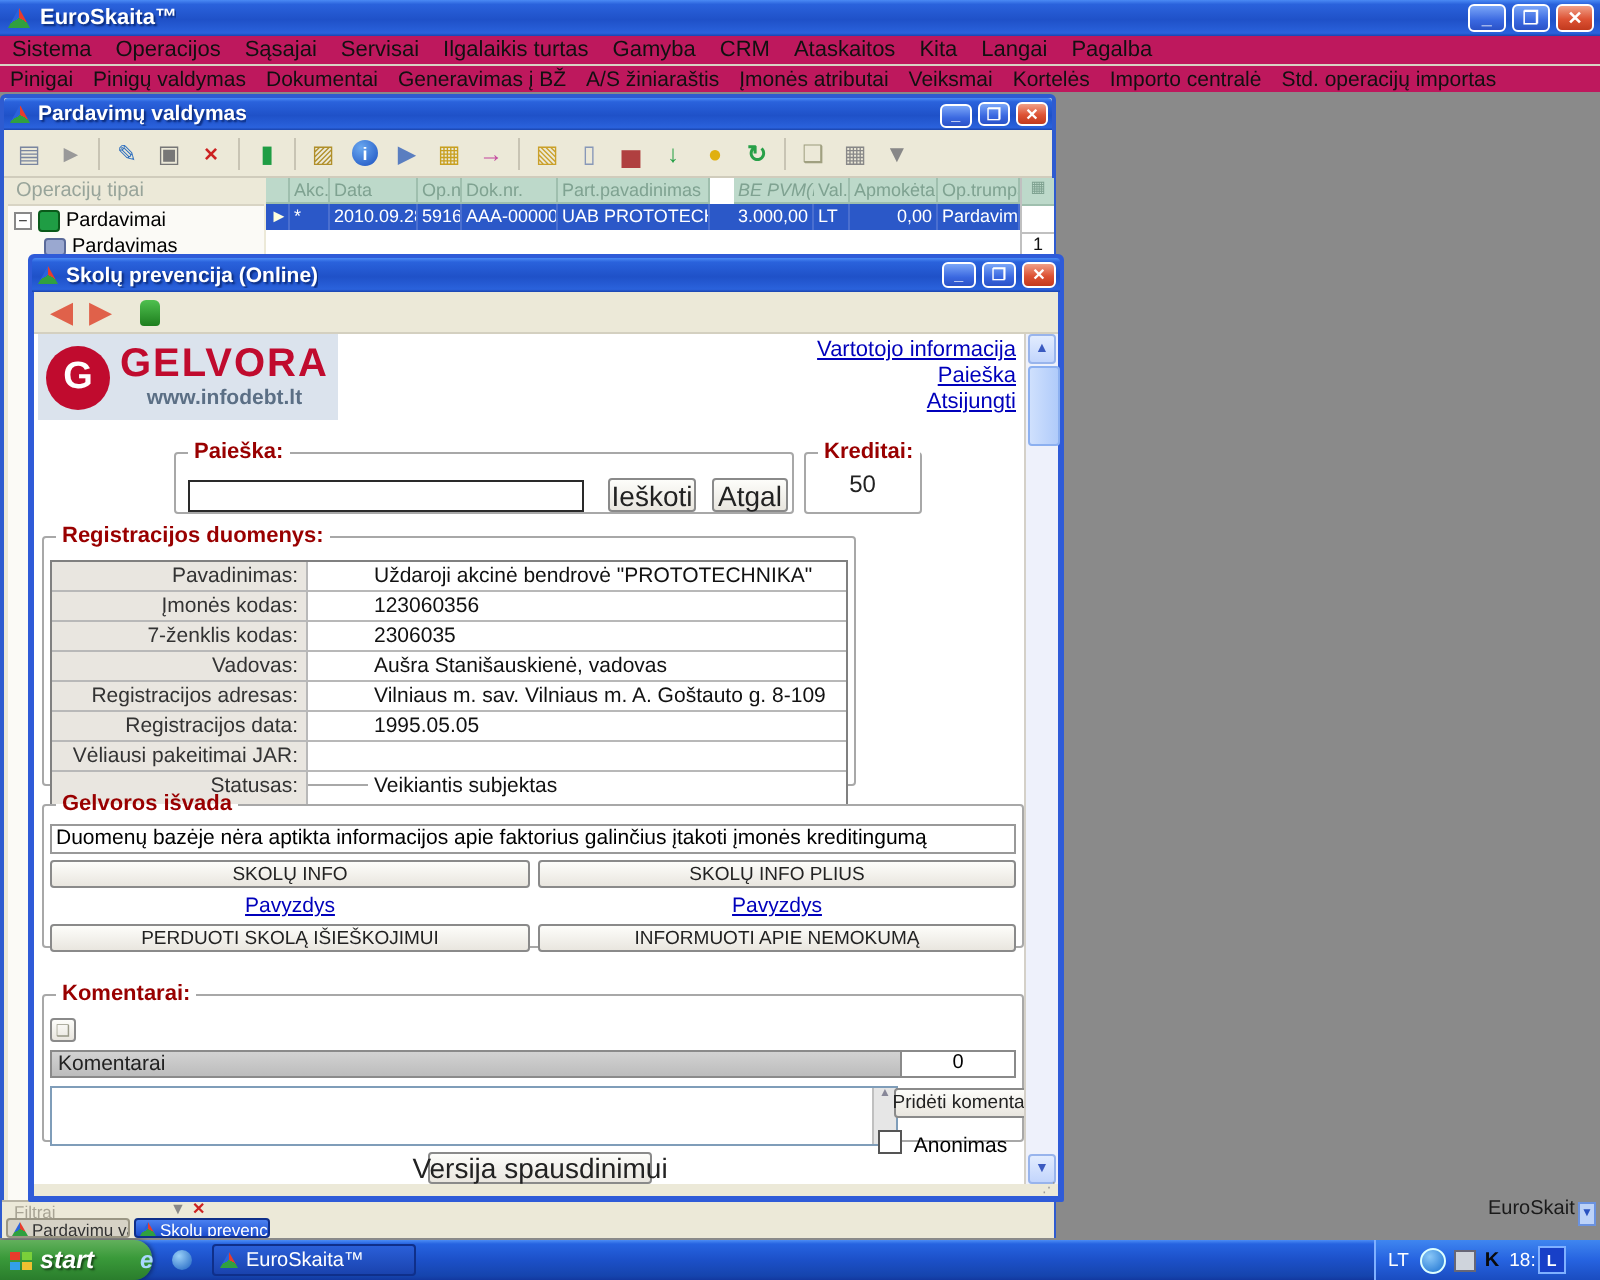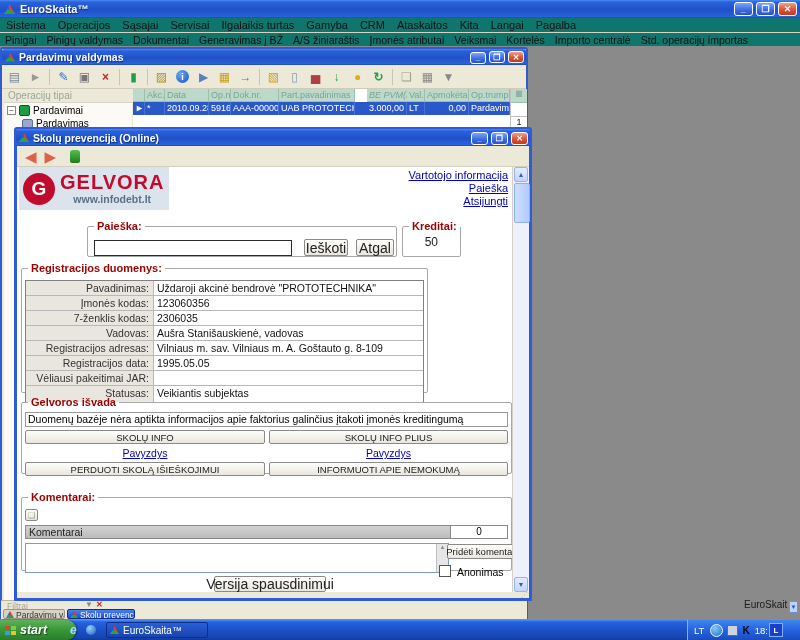--- a/index.html
+++ b/index.html
@@ -8,39 +8,39 @@
   #screen{position:relative;width:800px;height:640px;overflow:hidden;}
 
   
   .tbar{background:linear-gradient(180deg,#4a8af4 0%,#2a62dc 12%,#1f51c8 55%,#2a62dc 92%,#1a44ae 100%);color:#fff;font-weight:bold;display:flex;align-items:center;}
   .tbar .ttl{white-space:nowrap;overflow:hidden;text-shadow:1px 1px 1px #0a2a7a;}
   .wbtn{display:inline-block;border:1px solid #fff;border-radius:3px;background:linear-gradient(180deg,#7aa6f8,#3a68e0 60%,#2a52c8);color:#fff;text-align:center;font-weight:bold;box-sizing:border-box;}
   .wbtn.close{background:linear-gradient(180deg,#f0a088,#dd5234 55%,#c23a1e);}
   .applogo{display:inline-block;width:11px;height:10px;background:conic-gradient(#e83c2c 0 33%,#30a040 33% 66%,#2a62dc 66% 100%);clip-path:polygon(50% 0,100% 100%,0 100%);}
 
   
-  .barbg{background:#0f766e;}
+  .barbg{background:#be185d;}
   .mitem{display:inline-block;padding:1px 6px 0 6px;color:#111;}
   .t2item{display:inline-block;padding:1px 5px 0 5px;color:#111;font-size:10.5px;}
 
   
   .icn{display:inline-flex;width:19px;height:18px;align-items:center;justify-content:center;font-size:12px;margin:0 1px;}
   .tsep{display:inline-block;width:1px;height:16px;background:#c8c4b4;margin:0 3px;vertical-align:middle;}
 
   
   .gh{position:absolute;top:0;height:13px;background:#bdd9ca;color:#7fa291;font-size:9px;box-sizing:border-box;border-right:1px solid #9fbfae;border-bottom:1px solid #9fbfae;padding:1px 2px 0 2px;overflow:hidden;white-space:nowrap;}
   .gc{position:absolute;top:13px;height:13px;font-size:9px;box-sizing:border-box;border-right:1px solid #4a6fd0;padding:1px 2px 0 2px;overflow:hidden;white-space:nowrap;color:#fff;background:#2b58c8;}
 
   
   fieldset{border:1px solid #a8a8a8;border-radius:2px;margin:0;padding:0;position:absolute;box-sizing:border-box;background:#fff;}
   legend{color:#990000;font-weight:bold;font-size:11px;margin-left:6px;padding:0 3px;}
   .btn{display:flex;align-items:center;justify-content:center;background:linear-gradient(180deg,#fdfdfa,#e9e6df);border:1px solid #8a8a8a;border-radius:2px;font-size:14px;color:#222;box-sizing:border-box;white-space:nowrap;}
   .fbtn{font-size:9.5px;}
   .link{color:#0000bb;text-decoration:underline;font-size:11px;}
-  .rrow{display:flex;border-bottom:1px solid #b8b8b8;}
+  .rrow{display:flex;border-bottom:1px solid #b8b8b8;gap:30px;}
   .rlab{width:128px;background:#e9e6e0;text-align:right;padding:1px 4px 0 0;box-sizing:border-box;font-size:10.5px;color:#333;border-right:1px solid #b8b8b8;flex:none;}
   .rval{flex:1;background:#fff;padding:1px 0 0 3px;font-size:10.5px;color:#111;overflow:hidden;white-space:nowrap;}
 
   
   .sbtrk{background:#eef1fb;border-left:1px solid #d4d0c8;}
   .sbbtn{position:absolute;left:1px;width:14px;height:15px;background:linear-gradient(180deg,#e2ecfe,#c2d5fc);border:1px solid #98b4ec;border-radius:2px;color:#3a5ac0;font-size:7px;text-align:center;line-height:14px;box-sizing:border-box;}
   .sbthumb{position:absolute;left:1px;width:14px;background:linear-gradient(90deg,#cfe0fd,#b0cbfa);border:1px solid #8cb0f0;border-radius:2px;}
 
   .cb{display:inline-block;width:10px;height:10px;background:#fff;border:1px solid #555;vertical-align:-1px;}
   .roundinfo{display:inline-flex;width:13px;height:13px;border-radius:50%;background:radial-gradient(circle at 35% 30%,#6aa8f0,#1a50c0);color:#fff;font-size:9px;font-weight:bold;align-items:center;justify-content:center;}

